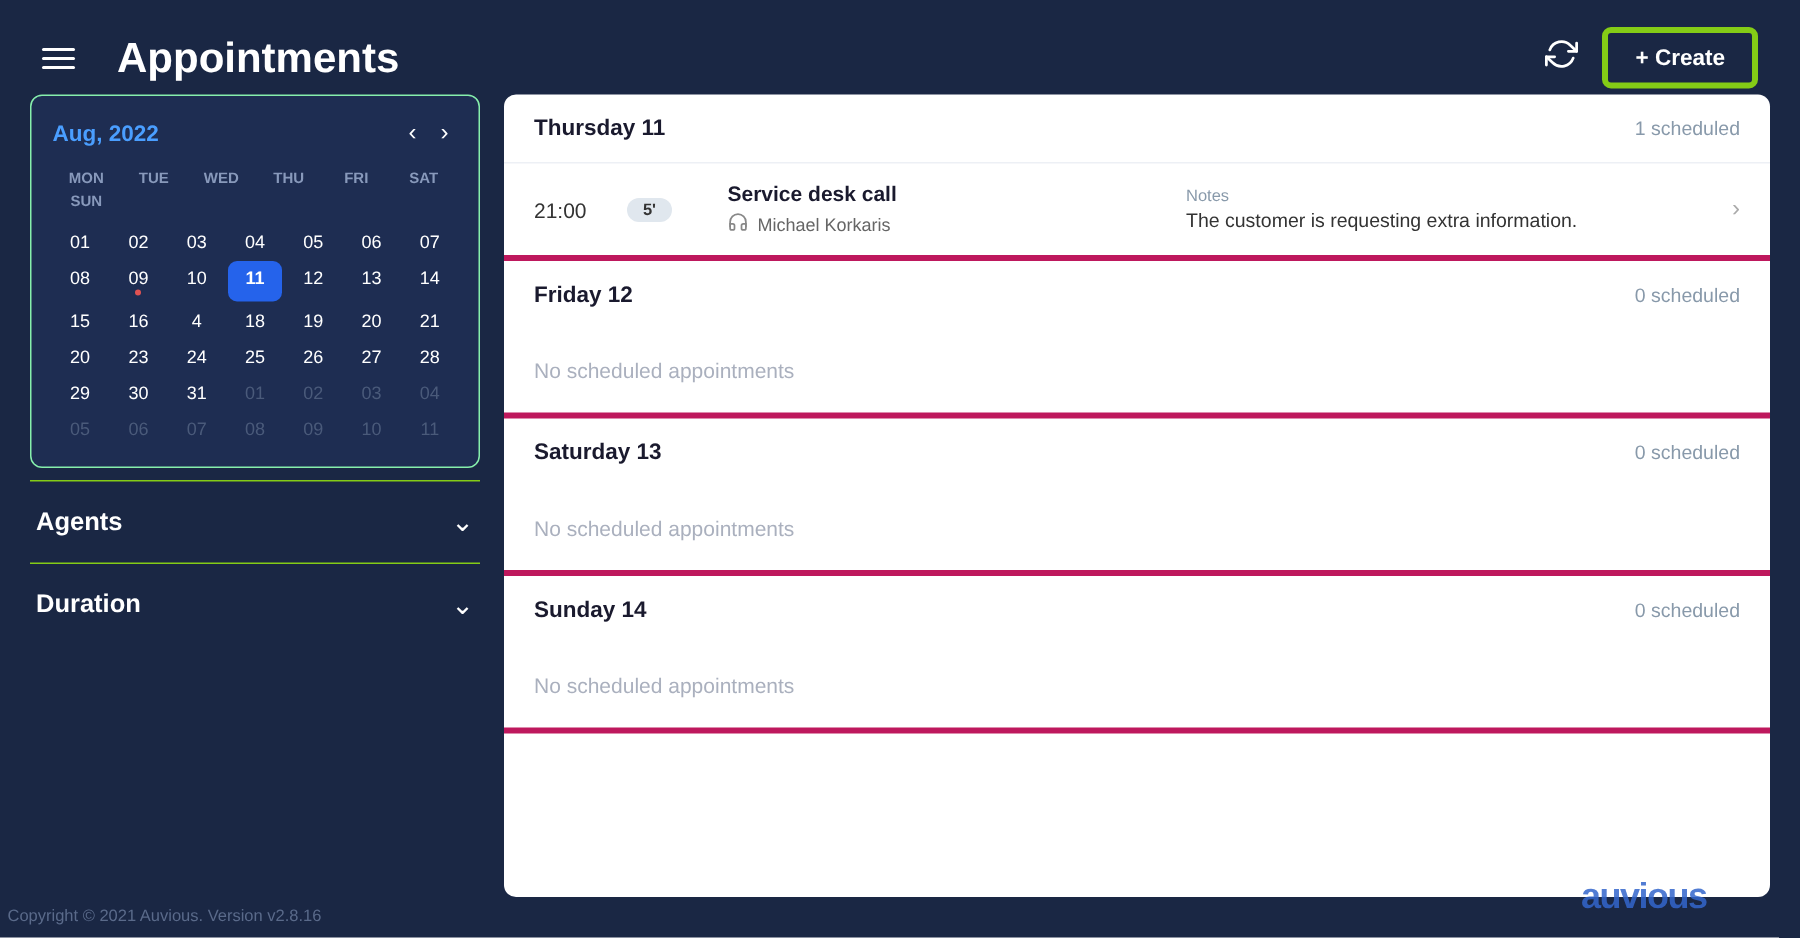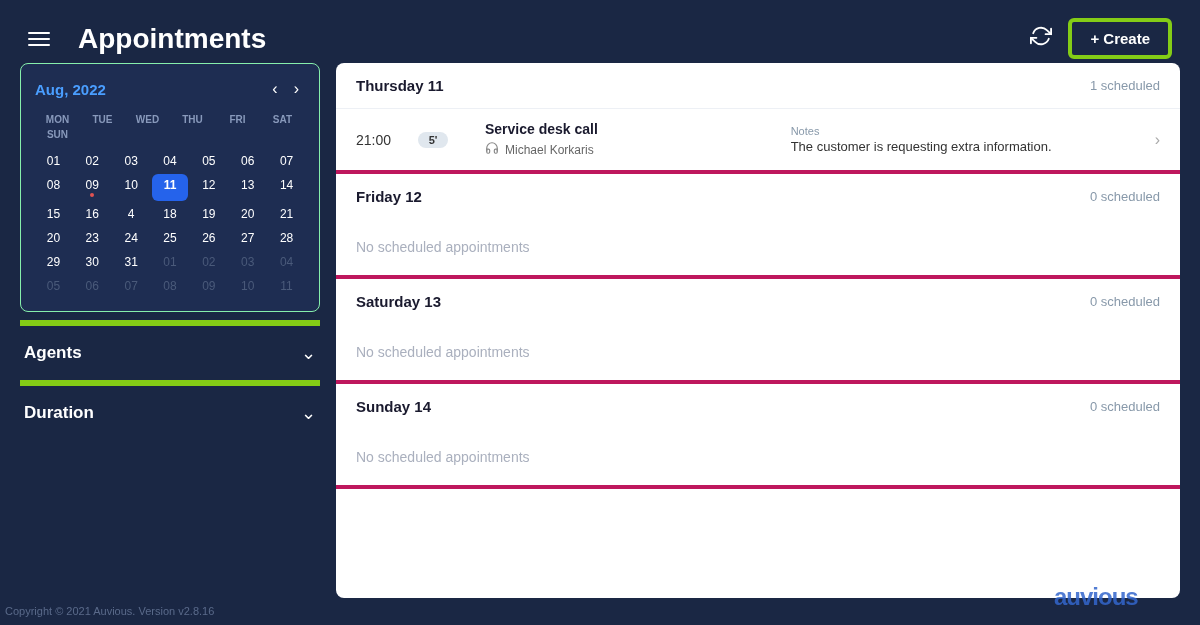--- a/index.html
+++ b/index.html
@@ -164,21 +164,21 @@
       display: block;
       width: 4px;
       height: 4px;
       background: #e05252;
       border-radius: 50%;
       margin: 1px auto 0;
     }
 
     
     .filter-section {
-      border-top: 6px solid #84cc16;
+      border-top: 1px solid #84cc16;
       padding: 16px 0;
     }
     .filter-header {
       display: flex;
       align-items: center;
       justify-content: space-between;
       cursor: pointer;
       padding: 0 4px;
     }
     .filter-label {

